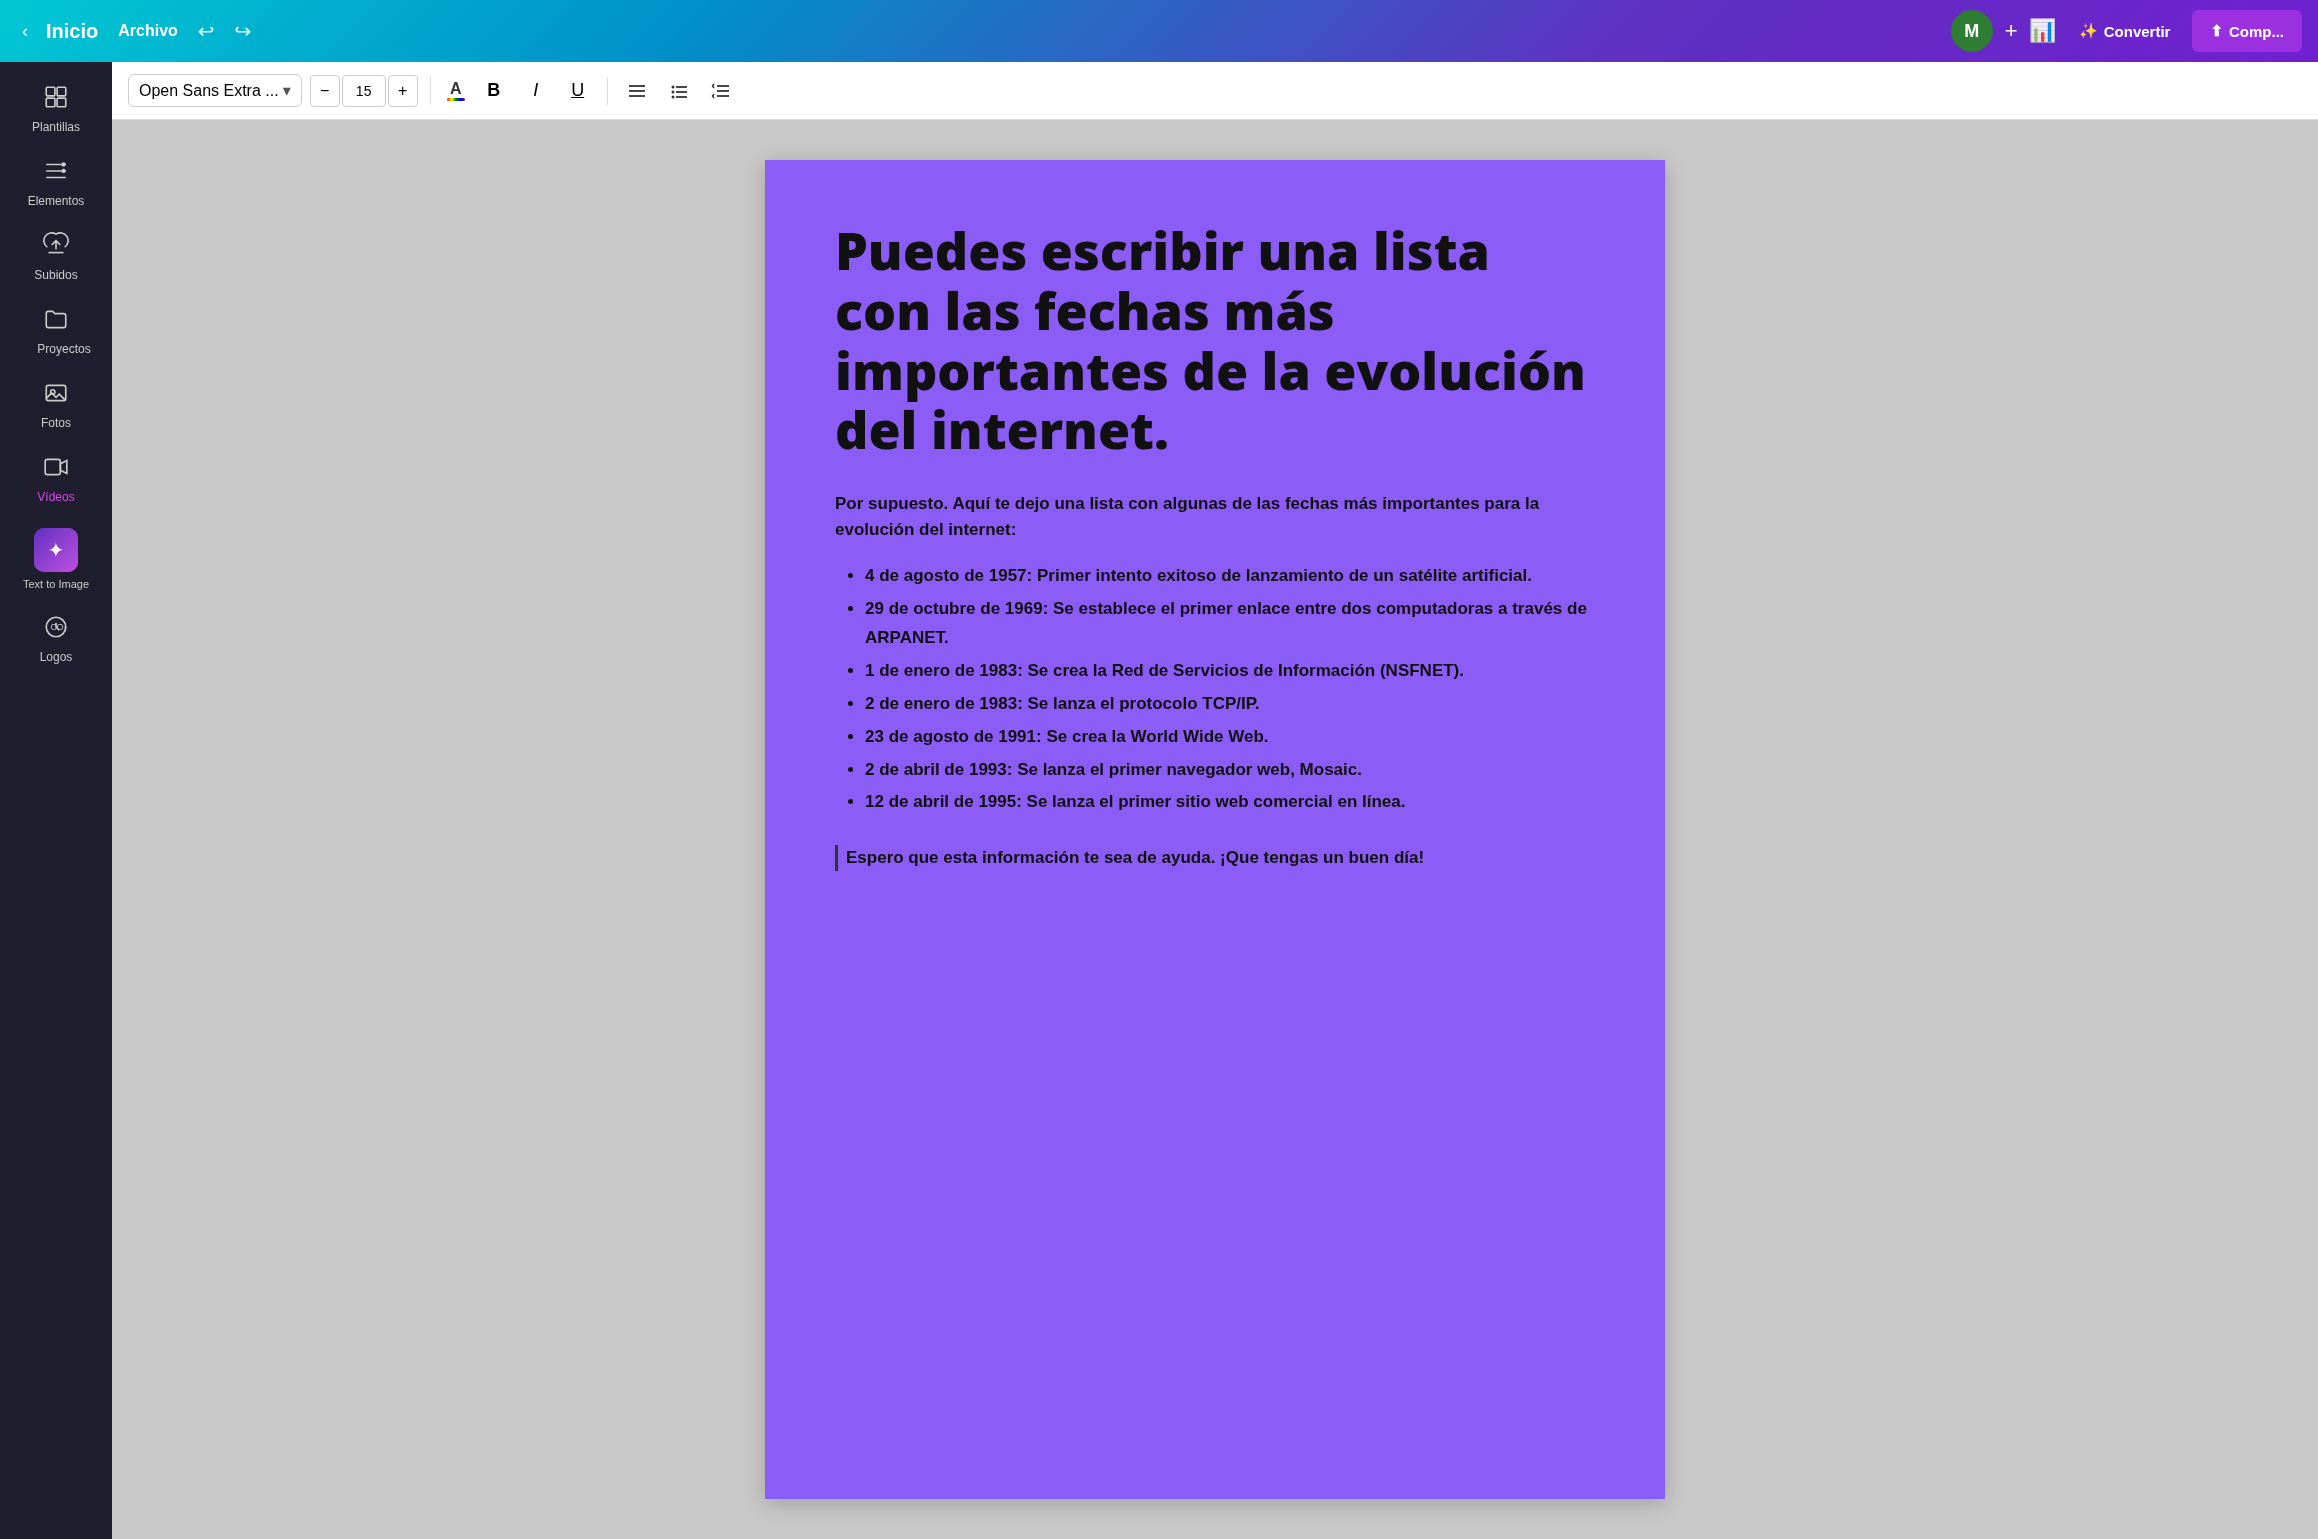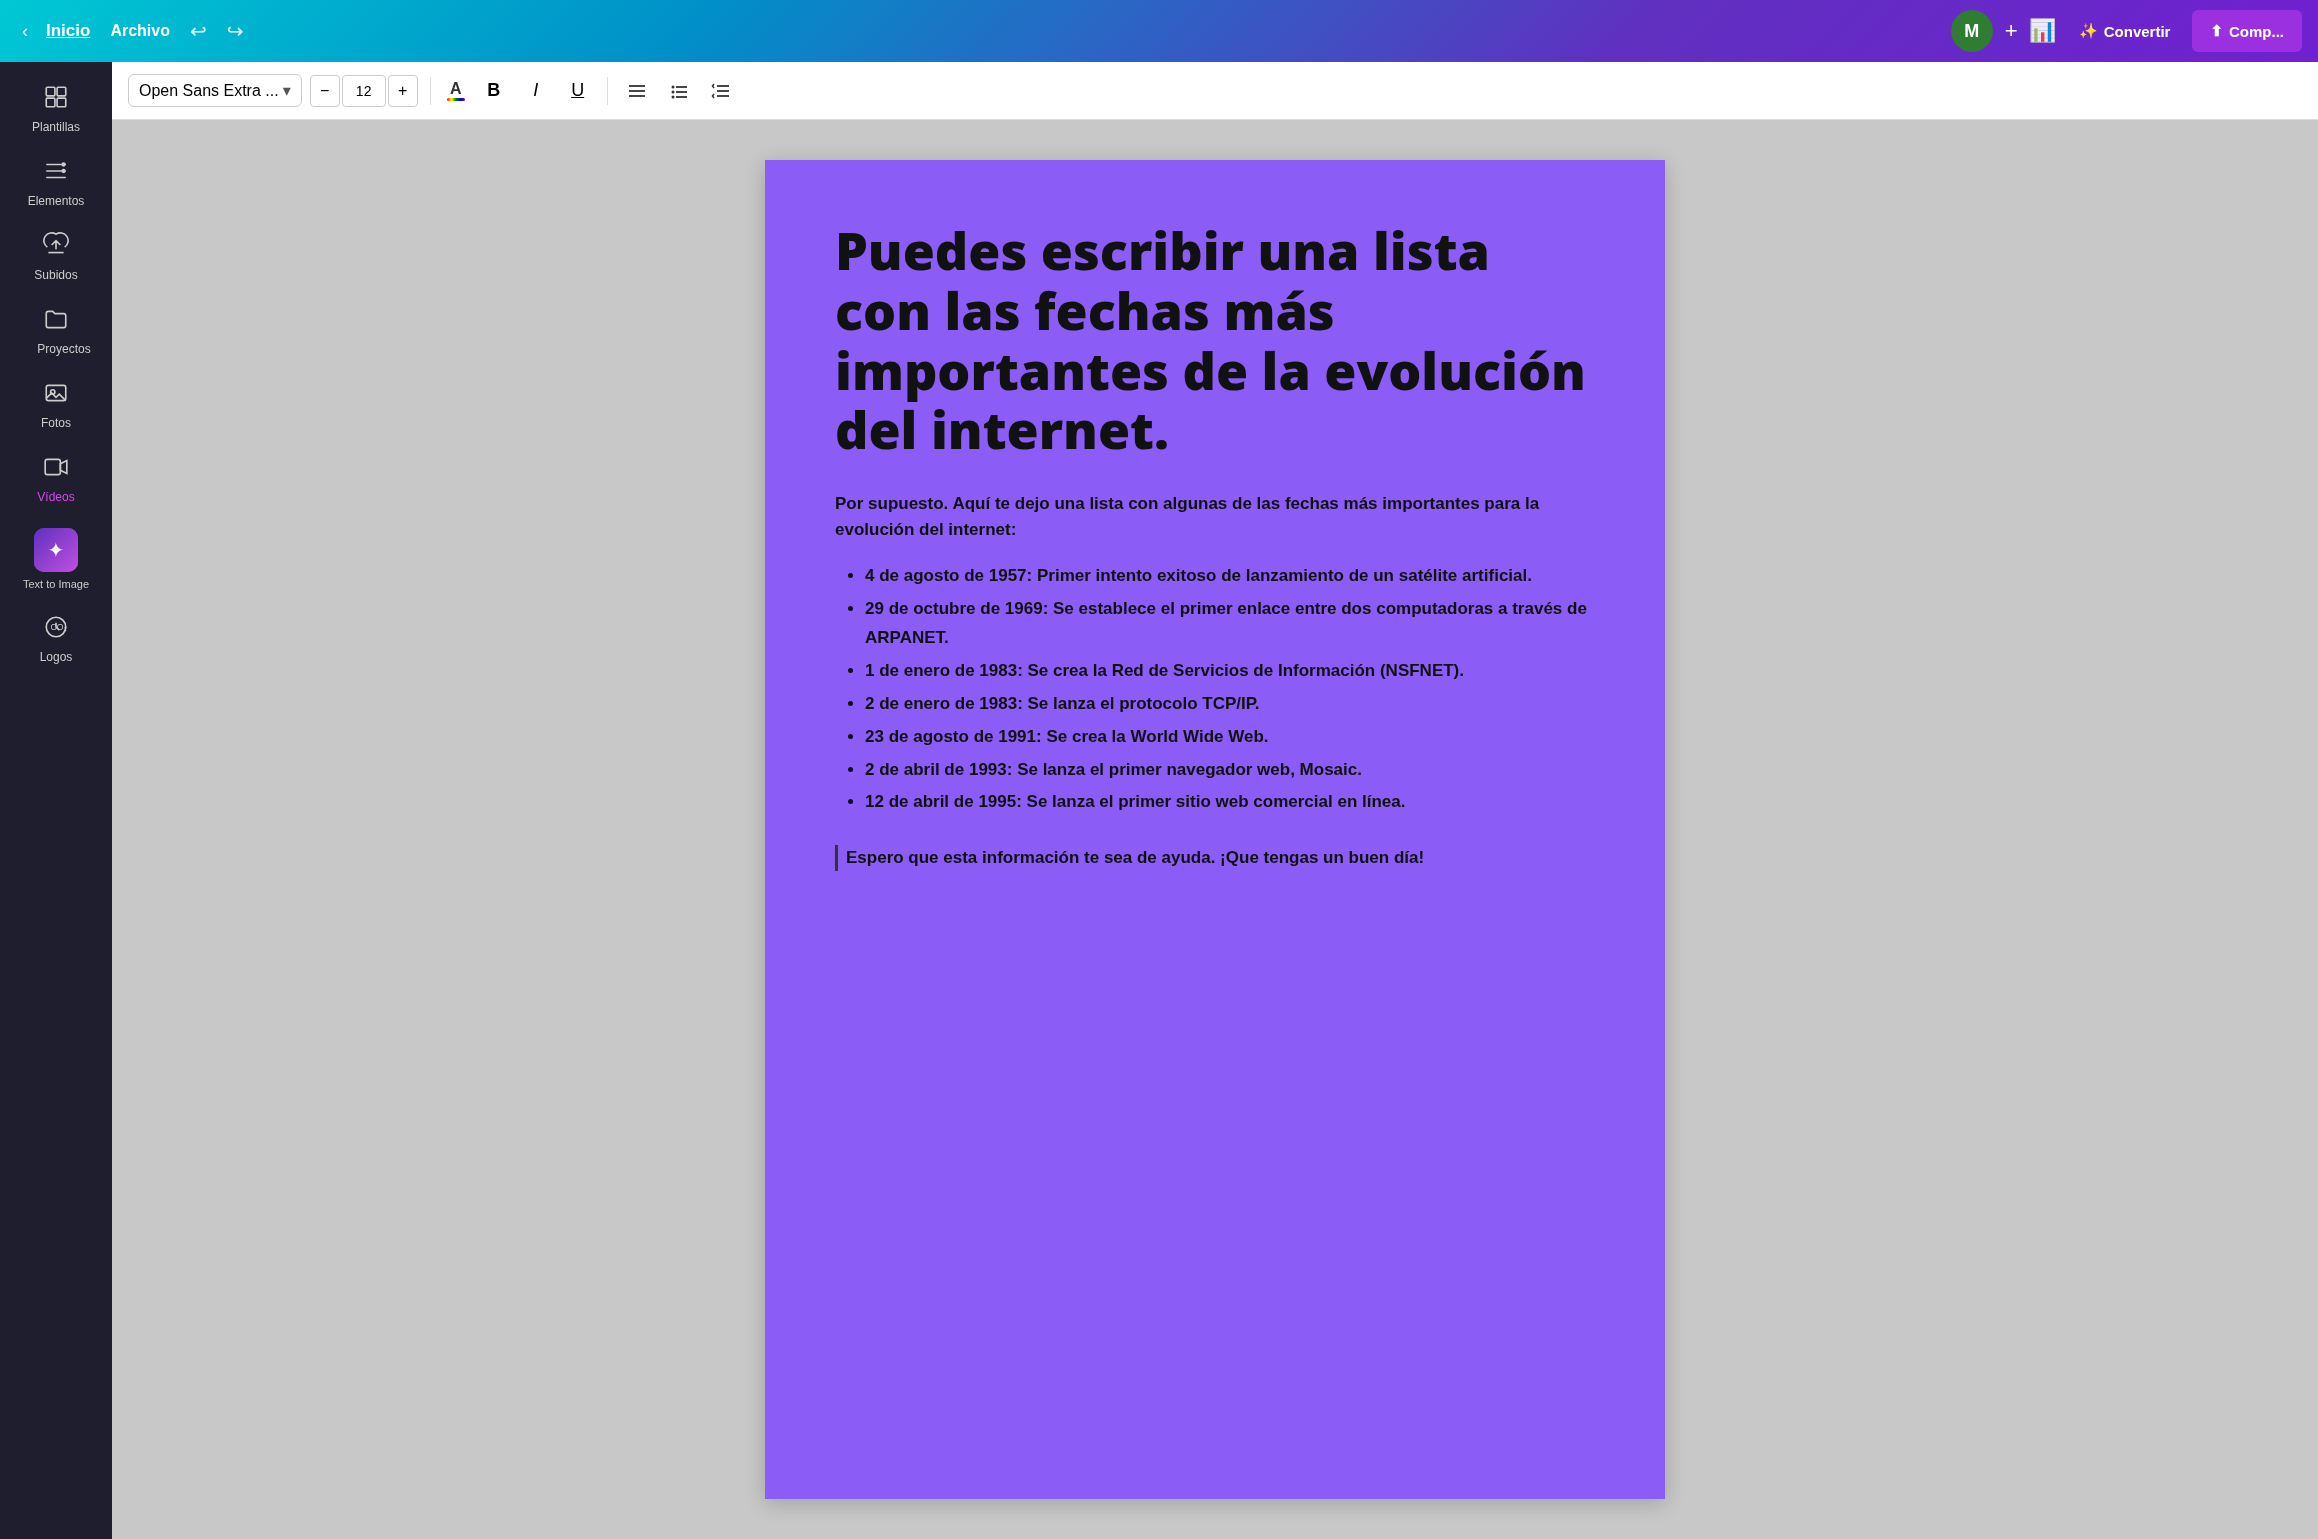--- a/index.html
+++ b/index.html
@@ -22,25 +22,24 @@
       gap: 4px;
     }
     .nav-back-icon {
       color: white;
       font-size: 18px;
       cursor: pointer;
       padding: 6px;
     }
     .nav-inicio {
       color: white;
-      font-size: 17px;
+      font-size: 20px;
       font-weight: 600;
       cursor: pointer;
       padding: 6px 8px;
-      text-decoration: underline;
     }
     .nav-archivo {
       color: white;
       font-size: 16px;
       font-weight: 600;
       cursor: pointer;
       padding: 6px 8px;
     }
     .nav-undo, .nav-redo {
       color: white;
@@ -422,21 +421,21 @@
   <div class="content-area">
 
     <div class="toolbar">
       <div class="font-selector">
         <span>Open Sans Extra ...</span>
         <span class="font-chevron">▾</span>
       </div>
 
       <div class="font-size-control">
         <button class="font-size-btn">−</button>
-        <div class="font-size-value">12</div>
+        <div class="font-size-value">15</div>
         <button class="font-size-btn">+</button>
       </div>
 
       <div class="toolbar-divider"></div>
 
       <div class="text-color-btn">
         <span class="text-color-letter">A</span>
         <div class="text-color-bar"></div>
       </div>
 

